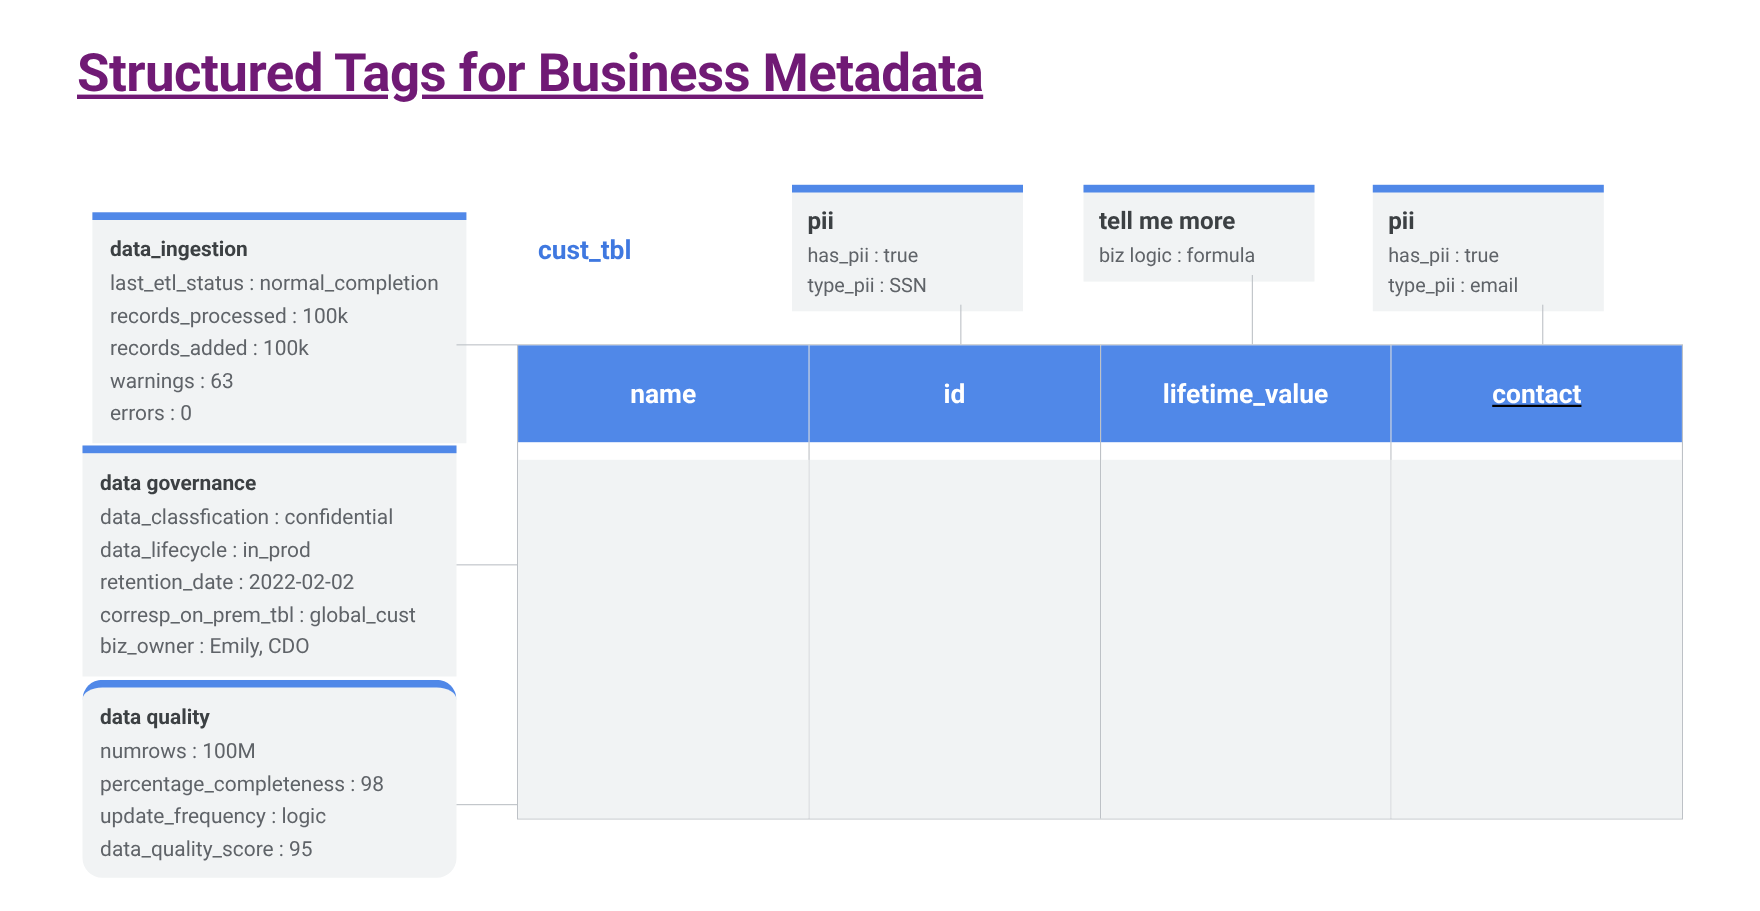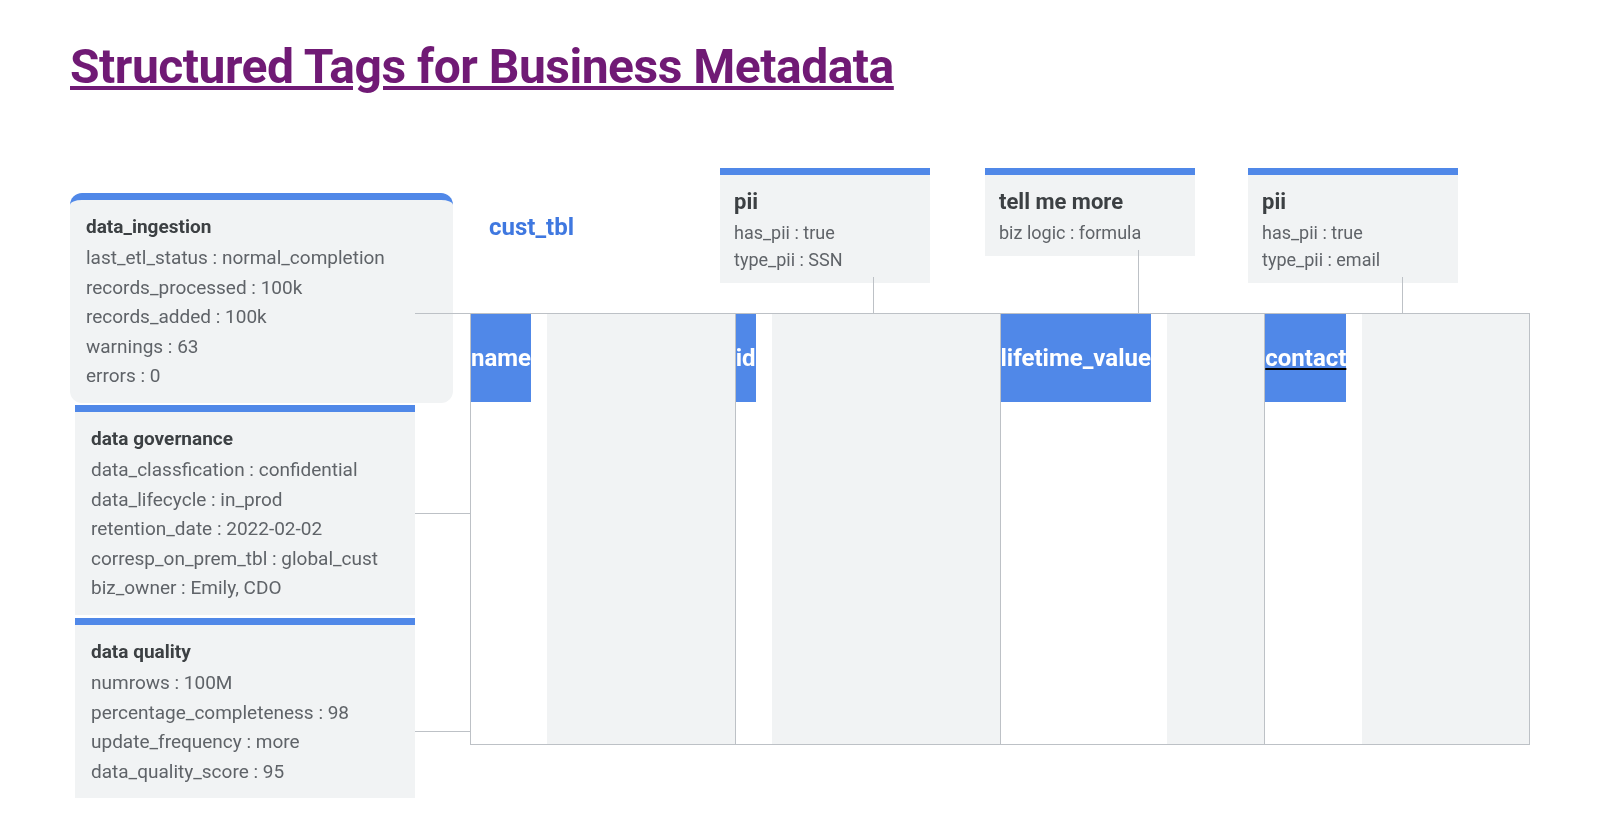--- a/index.html
+++ b/index.html
@@ -68,21 +68,21 @@
       color: #3f78e0;
     }
     .table {
       position: absolute;
       display: flex;
       border: 1px solid #bdc1c6;
     }
     .table-col {
       flex: 1;
       display: flex;
-      flex-direction: row;
+      flex-direction: column;
       border-right: 1px solid #bdc1c6;
       gap: 16px;
     }
     .table-col:last-child {
       border-right: none;
       text-decoration: underline;
     }
     .col-header {
       background: #5088e8;
       color: #ffffff;
@@ -101,43 +101,43 @@
       position: absolute;
       border-color: #bdc1c6;
       border-style: solid;
     }
   </style>
 </head>
 <body>
 
 <div class="title">Structured Tags for Business Metadata</div>
 
-<div class="tag-card" style="top:193px; left:70px; width:383px;border-radius:12px;">
+<div class="tag-card" style="top:193px; left:84px; width:340px;">
   <div class="card-title">data_ingestion</div>
   <div class="card-line">last_etl_status : normal_completion</div>
   <div class="card-line">records_processed : 100k</div>
   <div class="card-line">records_added : 100k</div>
   <div class="card-line">warnings : 63</div>
   <div class="card-line">errors : 0</div>
 </div>
 
 <div class="tag-card" style="top:405px; left:75px; width:340px;">
   <div class="card-title">data governance</div>
   <div class="card-line">data_classfication : confidential</div>
   <div class="card-line">data_lifecycle : in_prod</div>
   <div class="card-line">retention_date : 2022-02-02</div>
   <div class="card-line">corresp_on_prem_tbl : global_cust</div>
   <div class="card-line">biz_owner : Emily, CDO</div>
 </div>
 
-<div class="tag-card" style="top:618px; left:75px; width:340px;">
+<div class="tag-card" style="top:618px; left:75px; width:340px;border-radius:18px;">
   <div class="card-title">data quality</div>
   <div class="card-line">numrows : 100M</div>
   <div class="card-line">percentage_completeness : 98</div>
-  <div class="card-line">update_frequency : more</div>
+  <div class="card-line">update_frequency : logic</div>
   <div class="card-line">data_quality_score : 95</div>
 </div>
 
 <div class="connector" style="top:300px; left:415px; width:55px; height:14px; border-width:0 0 1px 0;"></div>
 <div class="connector" style="top:500px; left:415px; width:55px; height:14px; border-width:0 0 1px 0;"></div>
 <div class="connector" style="top:718px; left:415px; width:55px; height:14px; border-width:0 0 1px 0;"></div>
 
 <div class="table-name" style="top:213px; left:489px;">cust_tbl</div>
 
 <div class="col-tag-card" style="top:168px; left:720px; width:210px;">

